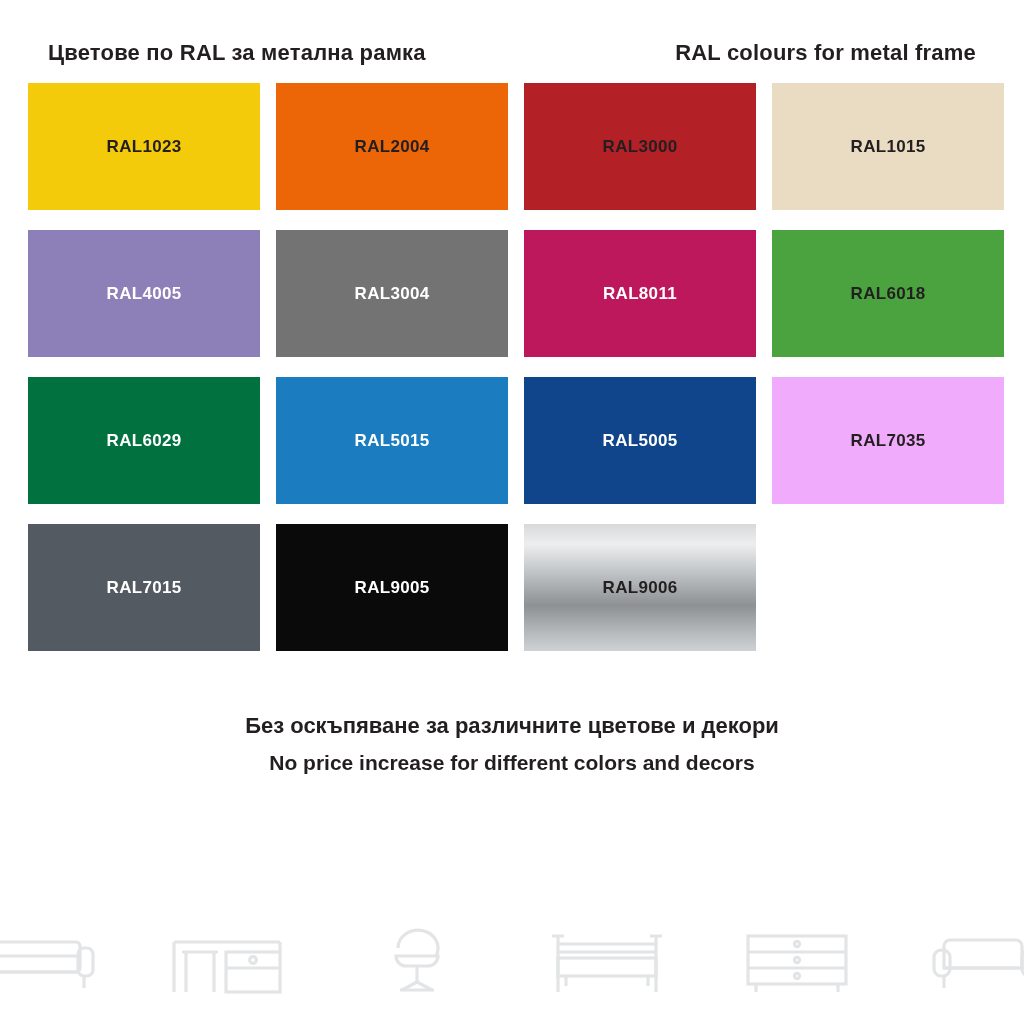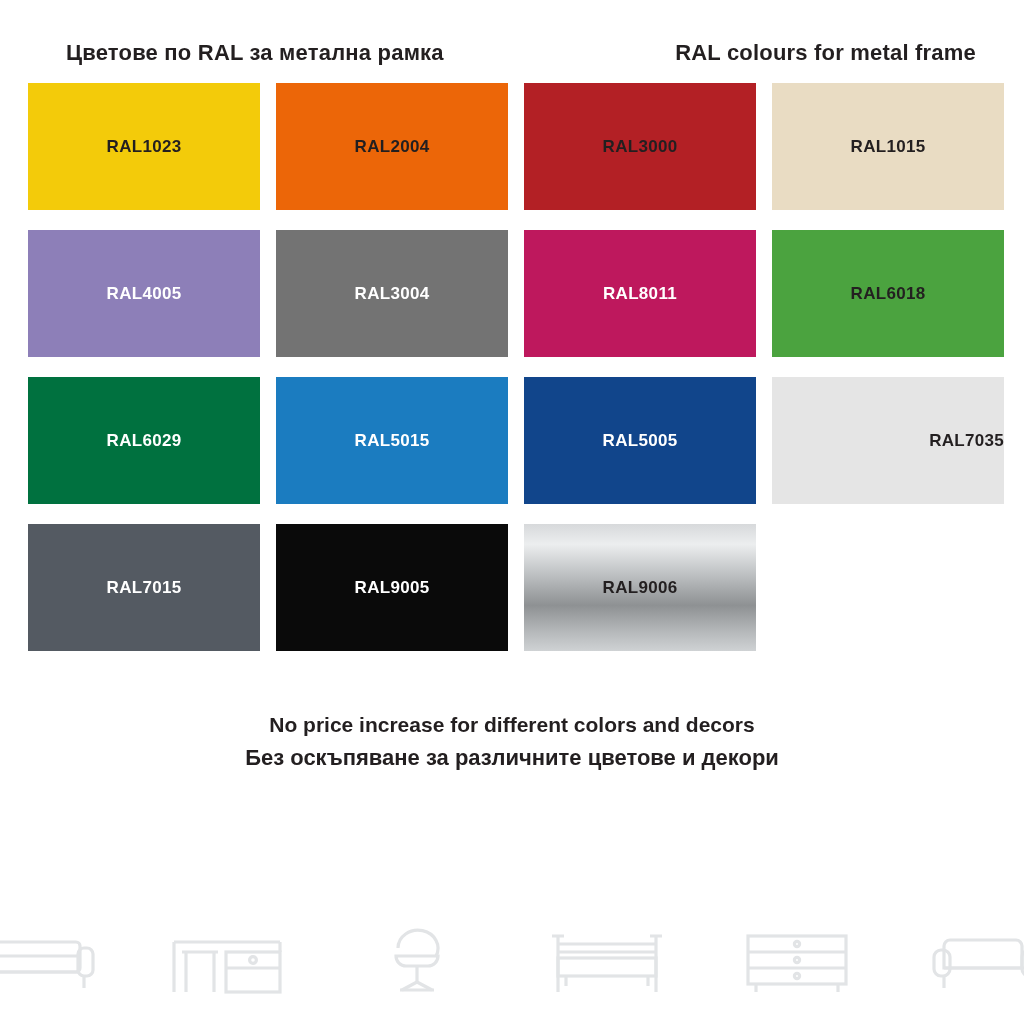--- a/index.html
+++ b/index.html
@@ -17,21 +17,21 @@
     position: relative;
     width: 1024px;
     height: 1024px;
   }
 
   
   .titles {
     display: flex;
     justify-content: space-between;
     align-items: baseline;
-    padding: 40px 28px 0 66px;
+    padding: 40px 28px 0 48px;
   }
   .title {
     font-size: 22px;
     font-weight: bold;
     color: #231f20;
     letter-spacing: 0.2px;
     white-space: nowrap;
   }
   .title.right {
     padding-right: 20px;
@@ -142,37 +142,37 @@
       </div>
       <div class="swatch" style="background: rgb(0, 113, 63);">
         <span class="label" style="color: rgb(255, 255, 255);">RAL6029</span>
       </div>
       <div class="swatch" style="background: rgb(27, 124, 192);">
         <span class="label" style="color: #ffffff;">RAL5015</span>
       </div>
       <div class="swatch" style="background: rgb(17, 69, 139);">
         <span class="label" style="color: rgb(255, 255, 255);">RAL5005</span>
       </div>
-      <div class="swatch" style="background: #e5e5e5; justify-content: flex-end;">
+      <div class="swatch" style="background: #f0abfc;">
         <span class="label" style="color: rgb(35, 31, 32);">RAL7035</span>
       </div>
       <div class="swatch" style="background: rgb(84, 90, 98);">
         <span class="label" style="color: rgb(255, 255, 255);">RAL7015</span>
       </div>
       <div class="swatch" style="background: rgb(10, 10, 10);">
         <span class="label" style="color: rgb(255, 255, 255);">RAL9005</span>
       </div>
       <div class="swatch" style="background: linear-gradient(rgb(215, 217, 219) 0%, rgb(236, 238, 239) 16%, rgb(185, 188, 190) 42%, rgb(142, 145, 147) 64%, rgb(180, 183, 185) 84%, rgb(207, 210, 212) 100%);">
         <span class="label" style="color: rgb(35, 31, 32);">RAL9006</span>
       </div>
     </div>
 
   <div class="captions">
+    <div class="caption bg">Без оскъпяване за различните цветове и декори</div>
     <div class="caption en">No price increase for different colors and decors</div>
-    <div class="caption bg">Без оскъпяване за различните цветове и декори</div>
   </div>
 
   <div class="icons">
 
     <div class="icon">
       <svg width="118" height="74" viewBox="0 0 118 74" fill="none" stroke="#e2e4e6" stroke-width="3.2">
         <rect x="16" y="20" width="86" height="30" rx="4"></rect>
         <path d="M16 34 H102"></path>
         <rect x="3" y="26" width="15" height="28" rx="6"></rect>
         <rect x="100" y="26" width="15" height="28" rx="6"></rect>

